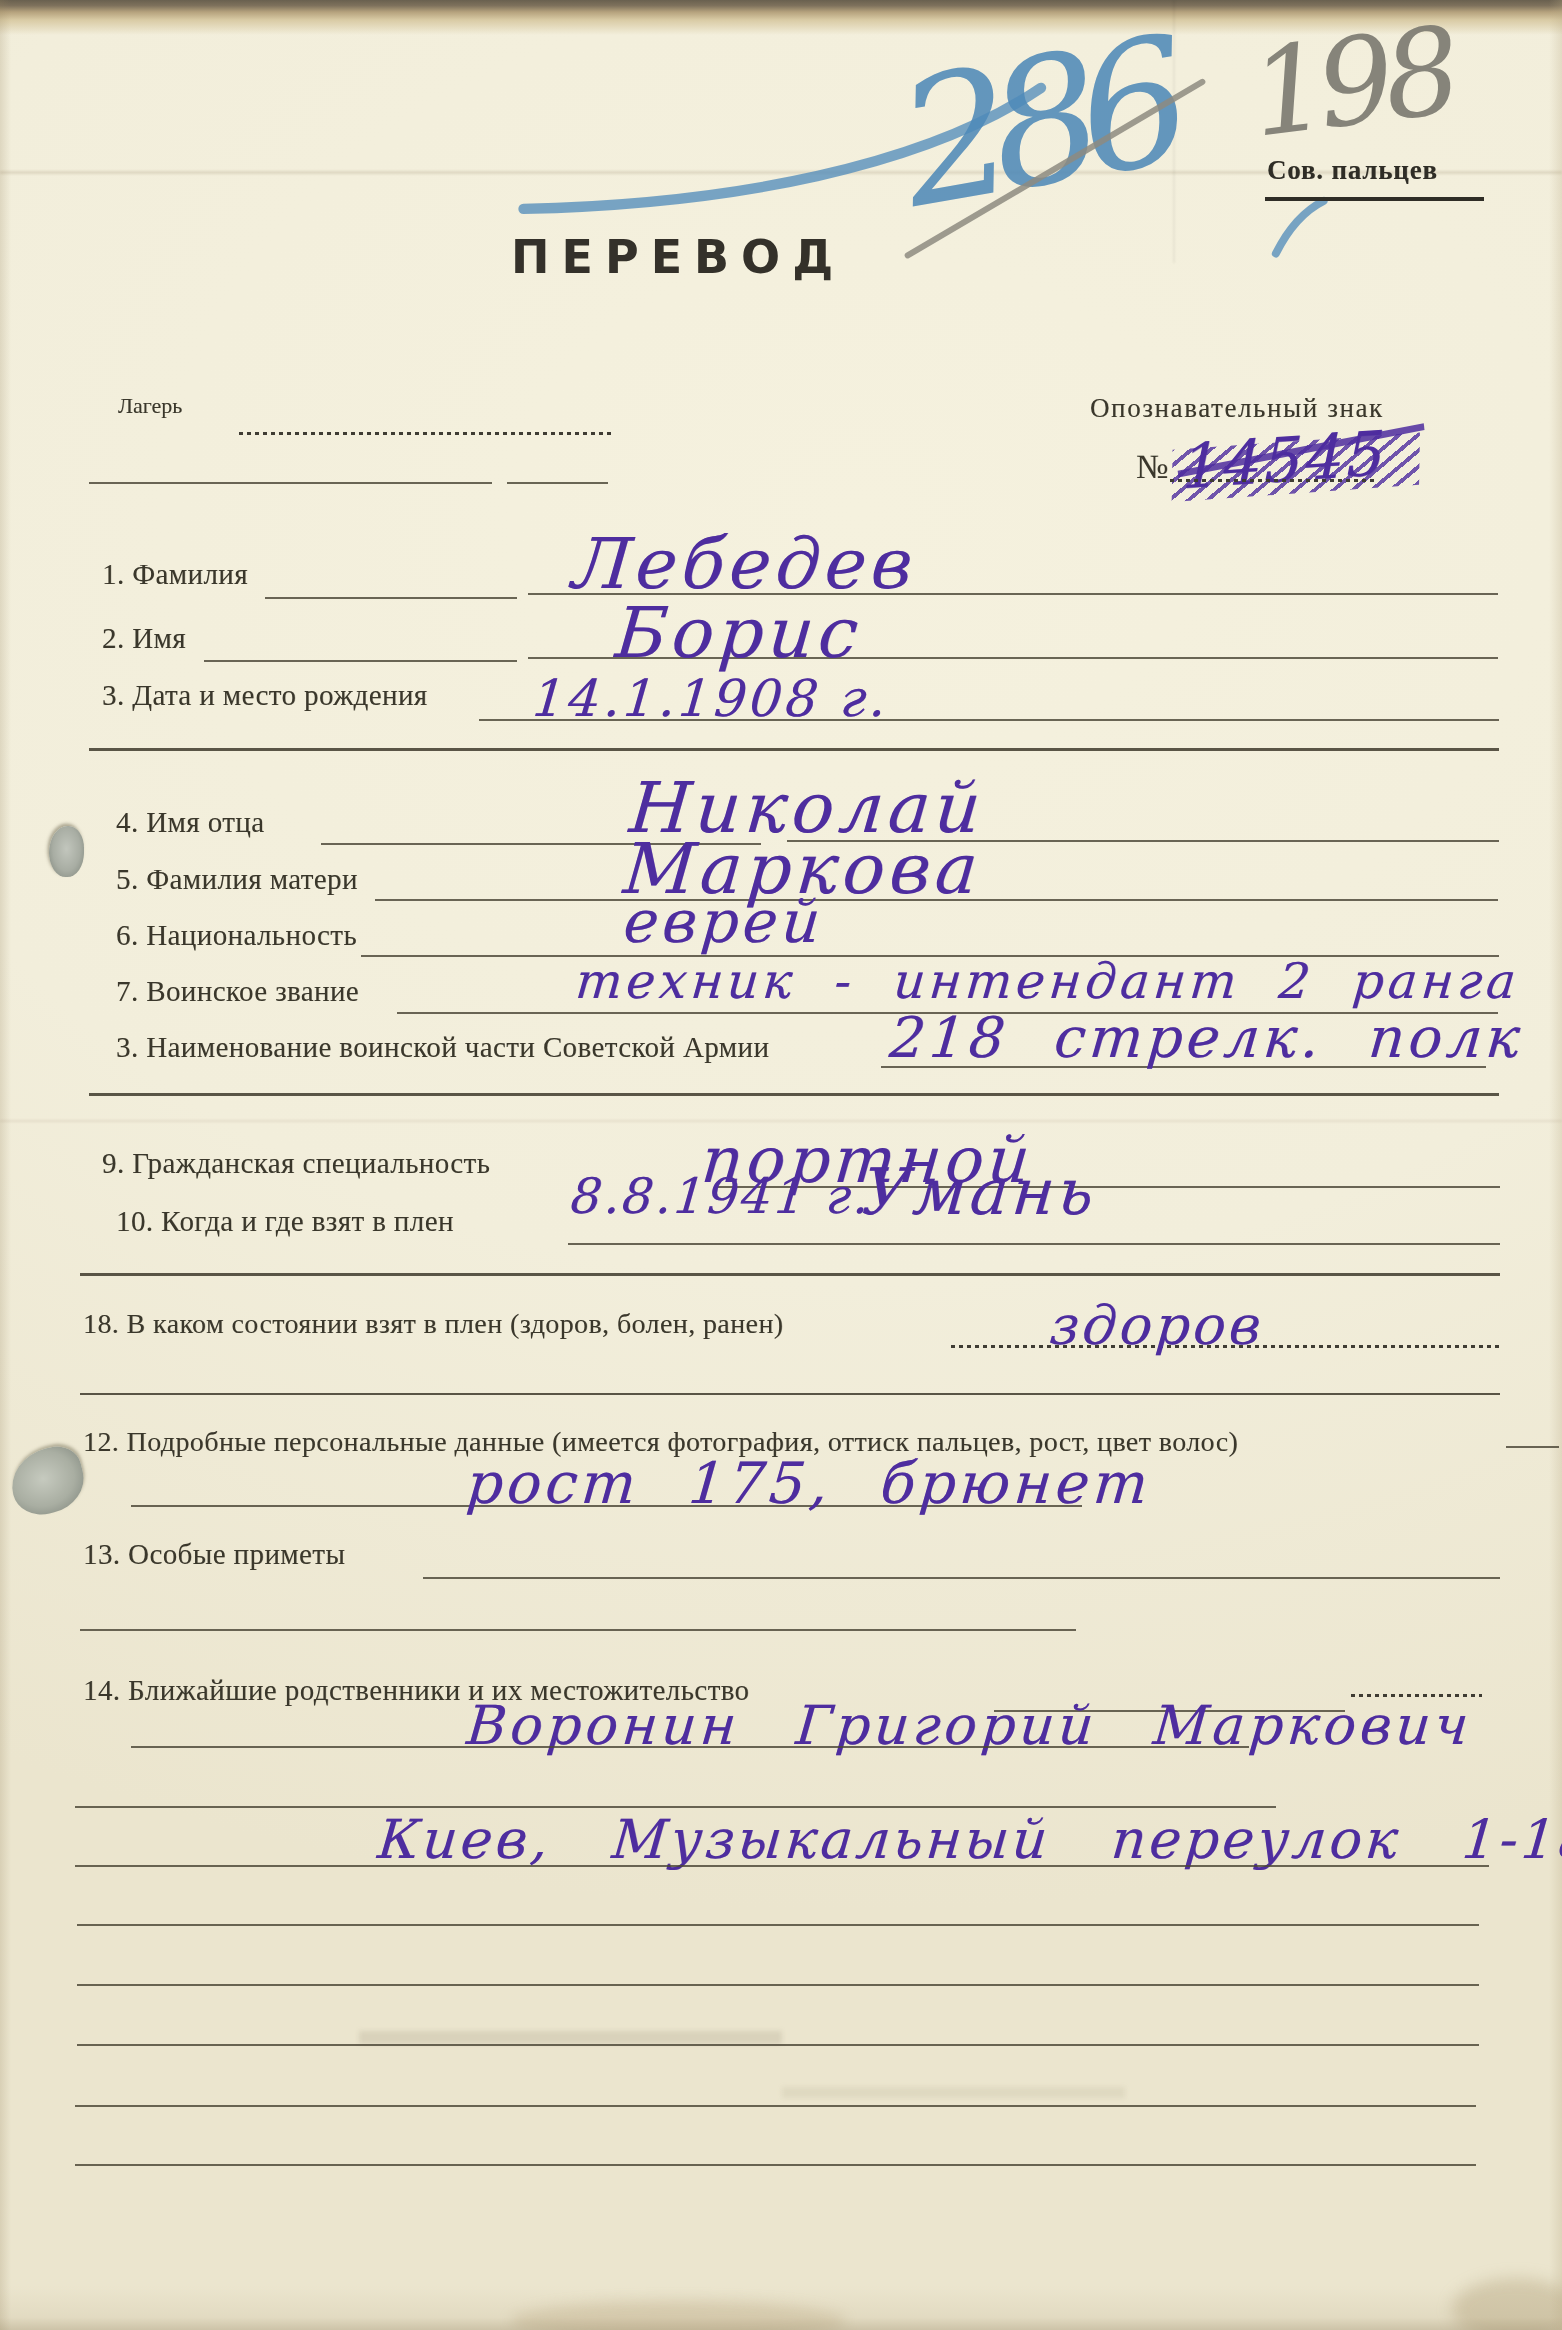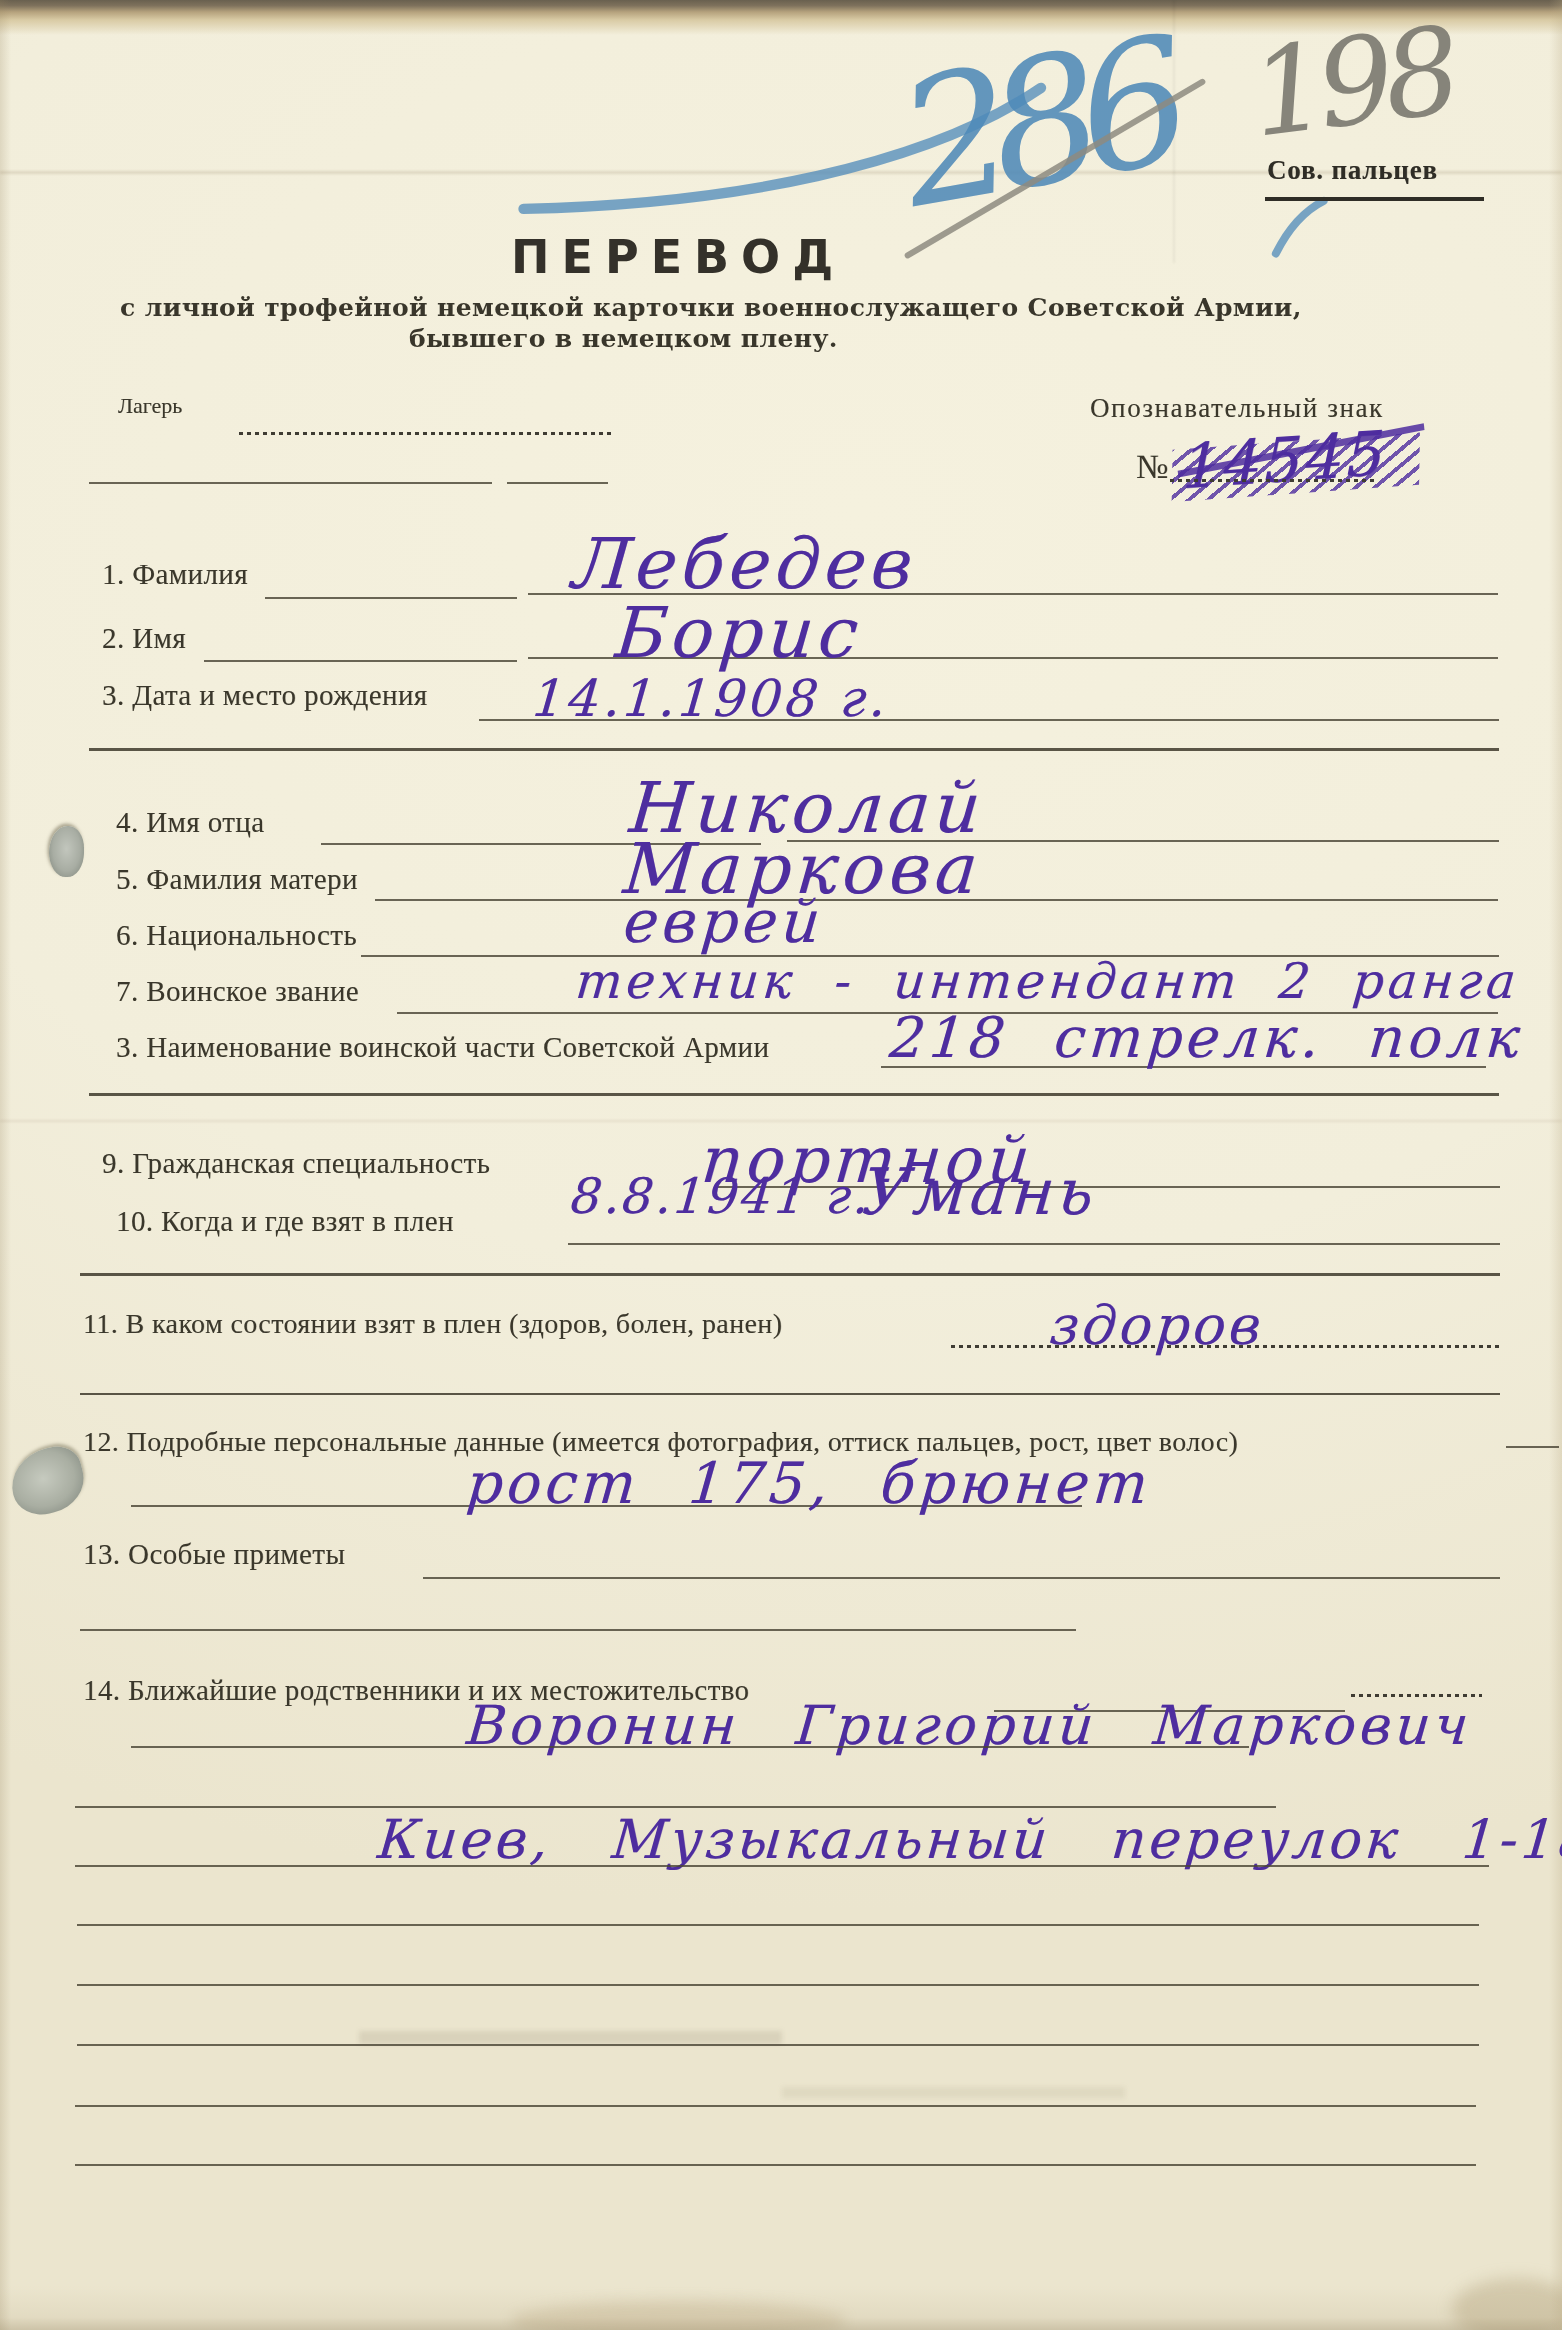--- a/index.html
+++ b/index.html
@@ -131,24 +131,20 @@
   <svg class="abs fsvg" width="917" height="207" viewBox="0 0 1150 260">
     <path d="M55,182 C320,176 560,128 705,30" fill="none" stroke="#4d89ba" stroke-width="13" stroke-linecap="round" opacity="0.75"></path>
     <path d="M1000,238 C1016,206 1036,184 1060,172" fill="none" stroke="#4d89ba" stroke-width="10" stroke-linecap="round" opacity="0.75"></path>
   </svg>
   <div class="abs pstrike"></div>
   <span class="abs pencilnum">198</span>
   <span class="abs print secret">Сов.  пальцев</span>
   <div class="abs secret-ul"></div>
 
   <h1 class="abs title">ПЕРЕВОД</h1>
-  <div class="abs subwrap">
-    <div class="sub">с личной трофейной немецкой карточки военнослужащего Советской Армии,</div>
-    <div class="sub">бывшего в немецком плену.</div>
-  </div>
 
   <span class="abs print camp">Лагерь</span>
   <div class="abs dot r-cd"></div>
   <div class="abs rule r-ha"></div>
   <div class="abs rule r-hb"></div>
 
   <span class="abs print idlabel">Опознавательный знак</span>
   <span class="abs print nosign">№</span>
   <span class="abs hw idval">14545</span>
   <div class="abs dot r-id"></div>
@@ -196,21 +192,21 @@
   <div class="abs rule r9"></div>
   <span class="abs hw hv9">портной</span>
 
   <span class="abs print flabel fl10">10. Когда и где взят в плен</span>
   <div class="abs rule r10"></div>
   <span class="abs hw hv10a">8.8.1941 г.</span>
   <span class="abs hw hv10b">Умань</span>
 
   <div class="abs thick d3"></div>
 
-  <span class="abs print flabel fl11">11. В каком состоянии взят в плен (здоров, болен, ранен)</span>
+  <span class="abs print flabel fl11">18. В каком состоянии взят в плен (здоров, болен, ранен)</span>
   <div class="abs dot r11"></div>
   <span class="abs hw hv11">здоров</span>
 
   <div class="abs thick d4"></div>
 
   <span class="abs print flabel fl12">12. Подробные персональные данные (имеется фотография, оттиск пальцев, рост, цвет волос)</span>
   <div class="abs rule r12s"></div>
   <div class="abs rule r12"></div>
   <span class="abs hw hv12">рост 175, брюнет</span>
 

